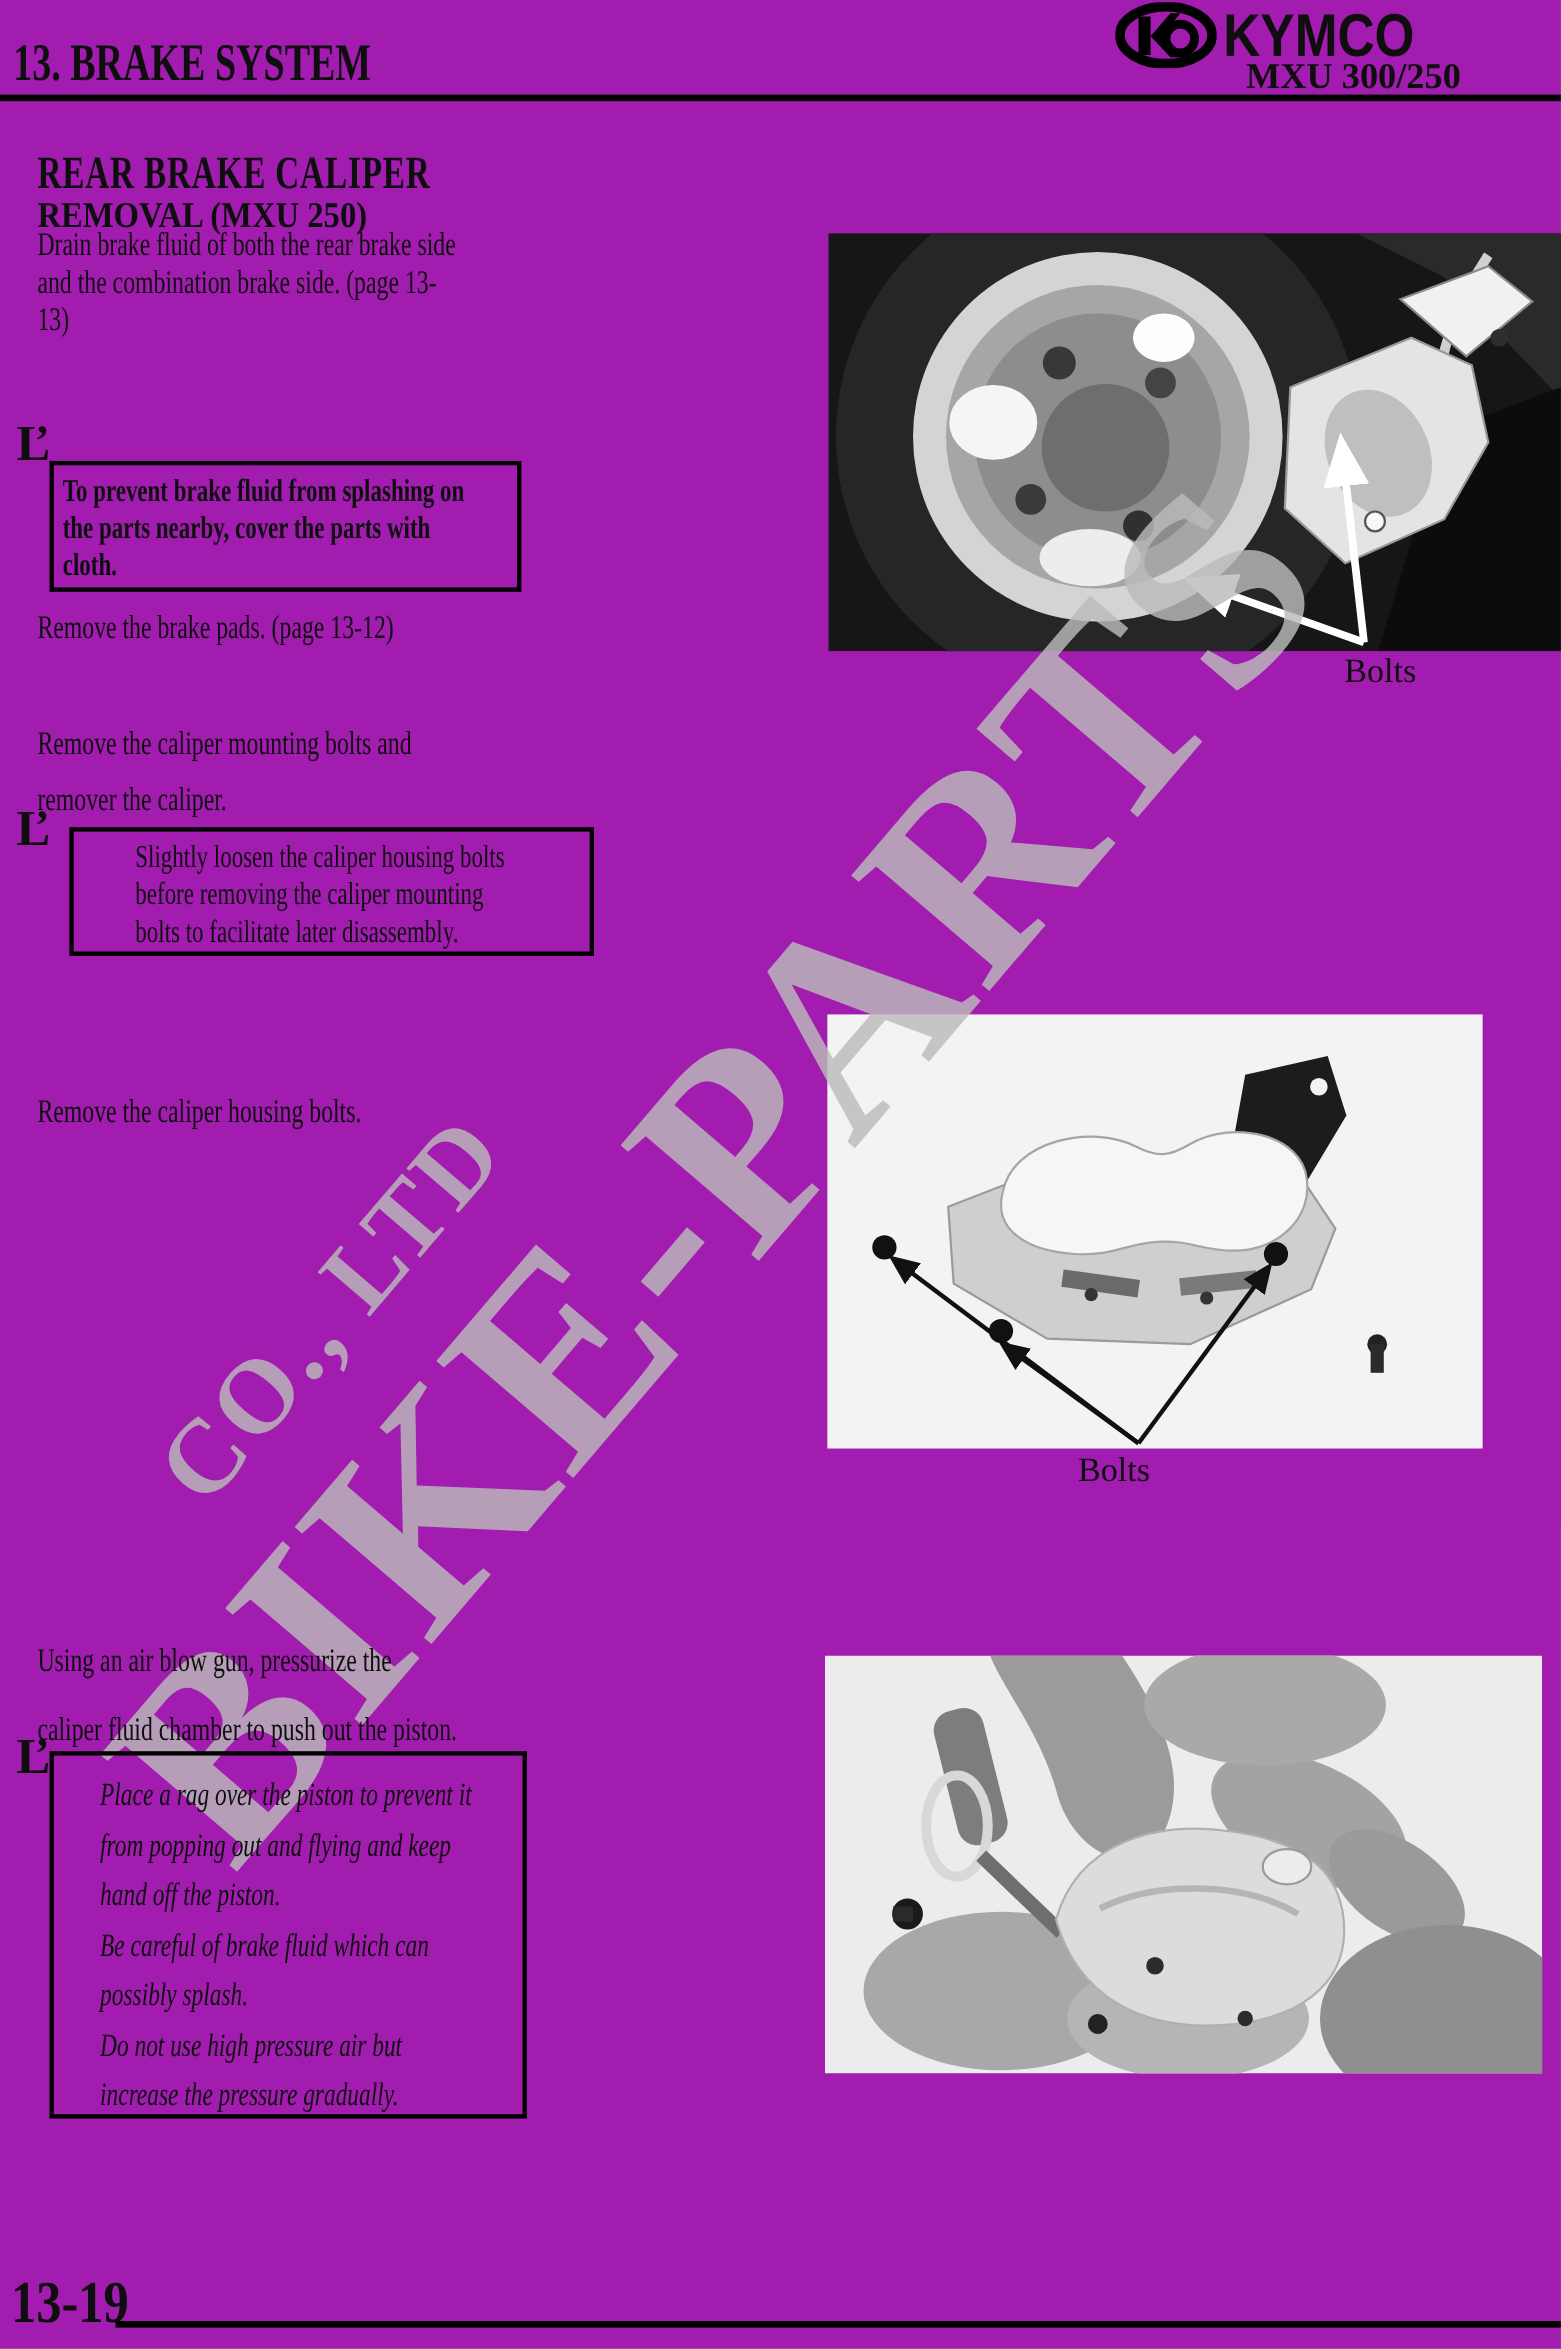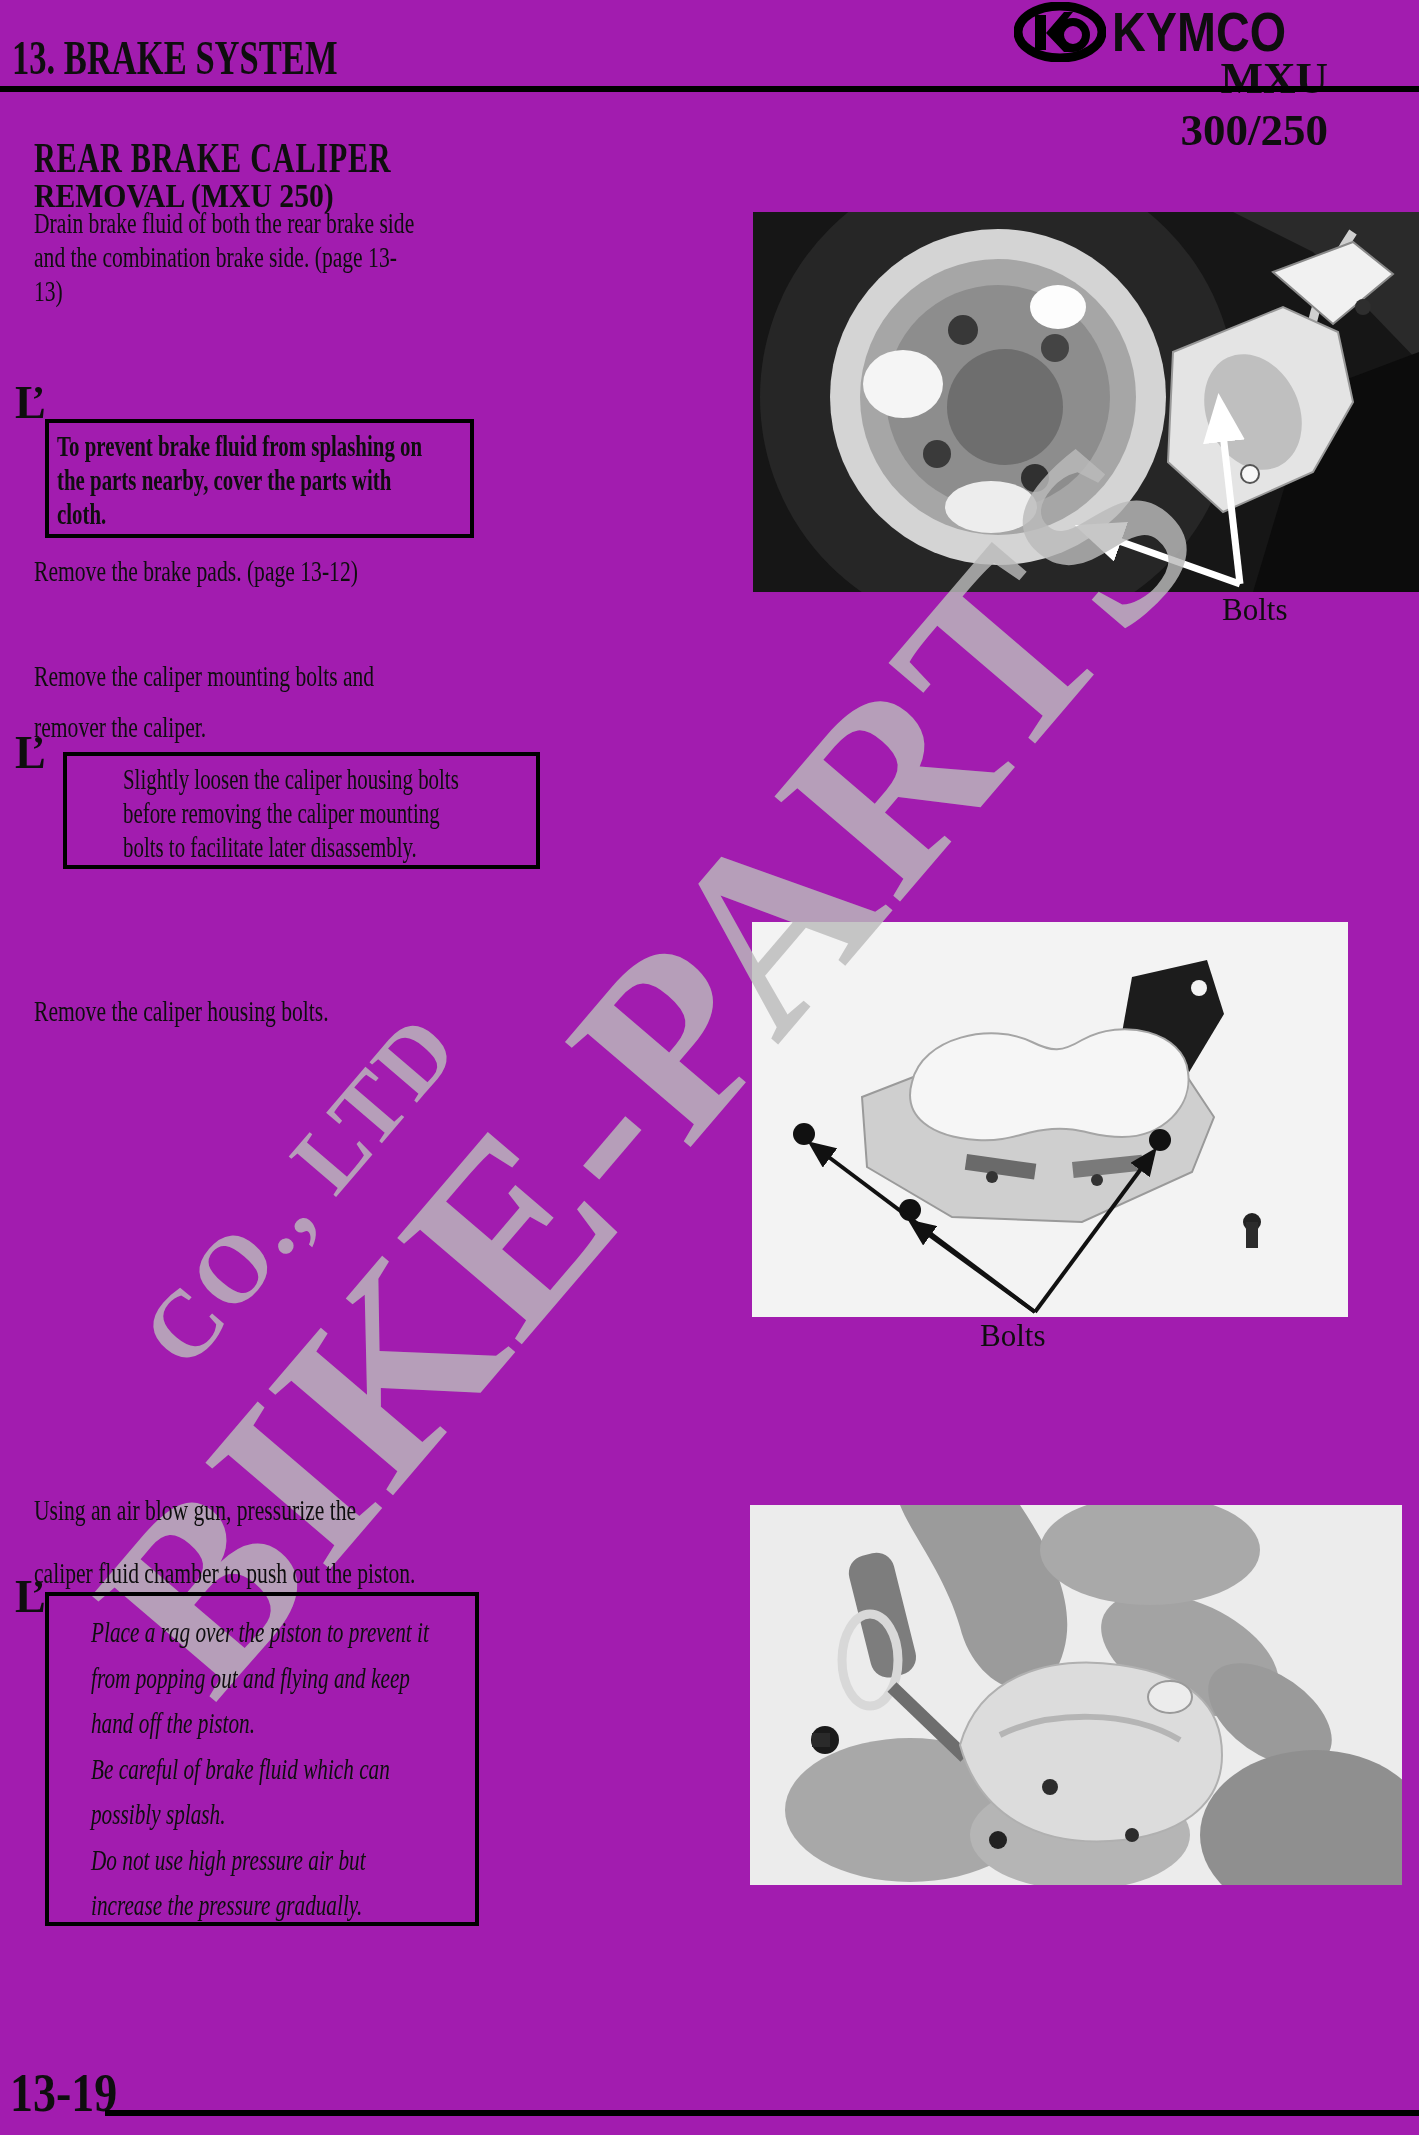--- a/index.html
+++ b/index.html
@@ -13,21 +13,21 @@
   .fig{z-index:1;}
   .wm{z-index:2;pointer-events:none;white-space:nowrap;font-weight:bold;}
   .notebox{border:4px solid #000;background:transparent;z-index:3;}
   .noteicon{font-weight:bold;z-index:3;}
   .rule{background:#000;z-index:3;}
 
   
   #chapter{left:12px;top:30px;font-size:48px;font-weight:bold;}
   #logo{left:1014px;top:2px;z-index:3;}
   #brand{left:1112px;top:0px;font-size:55px;font-weight:bold;transform:scaleX(0.85);transform-origin:0 0;}
-  #model{left:1108px;top:52px;width:220px;font-size:45px;font-weight:bold;text-align:right;}
+  #model{left:1108px;top:52px;width:220px;font-size:33px;font-weight:bold;text-align:right;}
   #hrule{left:0;top:86px;width:1419px;height:6px;}
 
   
   #sec-title{left:34px;top:134px;font-size:42px;font-weight:bold;letter-spacing:1px;}
   #sec-sub{left:34px;top:178px;font-size:33px;font-weight:bold;transform:scaleX(0.9);transform-origin:0 0;white-space:pre;}
   #p-drain{left:34px;top:206px;font-size:30px;line-height:34px;}
   #icon1{left:15px;top:376px;font-size:46px;}
   #box1{left:45px;top:419px;width:421px;height:111px;font-weight:bold;}
   #box1 .bt{margin:6px 0 0 8px;font-size:29px;line-height:34px;}
   #p-pads{left:34px;top:554px;font-size:30px;}

